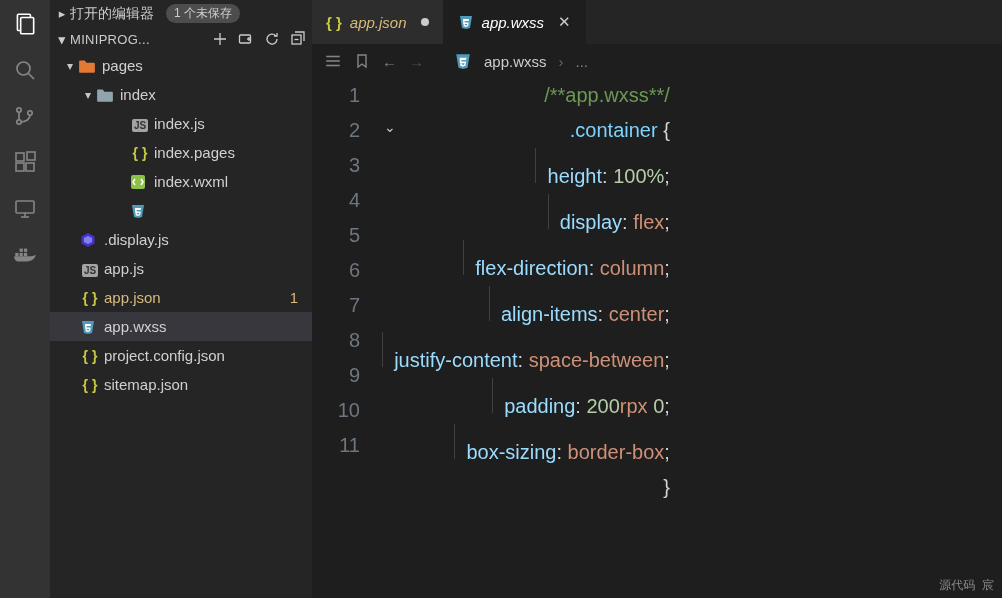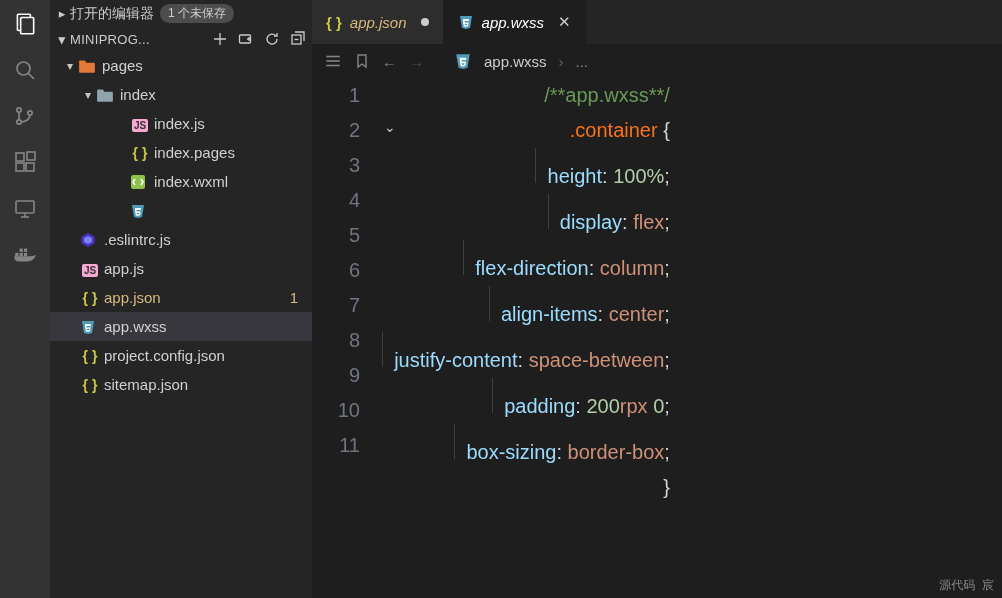--- a/index.html
+++ b/index.html
@@ -5,21 +5,21 @@
   * { margin:0; padding:0; box-sizing:border-box; font-family: "Segoe UI", -apple-system, sans-serif; }
   body { background:#1e1e1e; color:#ccc; width:1002px; height:598px; overflow:hidden; display:flex; }
   .activitybar { width:50px; background:#333333; display:flex; flex-direction:column; align-items:center; padding-top:10px; gap:18px; }
   .activitybar .aicon { width:28px; height:28px; display:flex; align-items:center; justify-content:center; color:#858585; cursor:pointer; }
   .activitybar .aicon.active { color:#fff; }
   .sidebar { width:262px; background:#252526; display:flex; flex-direction:column; font-size:14px; }
   .sb-header { display:flex; align-items:center; justify-content:space-between; padding:10px 14px 6px 20px; color:#bbb; font-size:13px; }
   .sb-header .ellipsis { color:#ccc; cursor:pointer; }
   .sb-section { display:flex; align-items:center; padding:4px 6px 4px 4px; color:#ccc; font-size:14px; cursor:pointer; }
   .sb-section .chev { width:16px; text-align:center; font-size:13px; }
-  .sb-section .badge-pill { background:#4d4d4d; color:#ccc; border-radius:10px; padding:1px 8px; font-size:12px; margin-left:6px; }
+  .sb-section .badge-pill { background:#4d4d4d; color:#ccc; border-radius:10px; padding:1px 8px; font-size:12px; margin-left:12px; }
   .sb-section .title { font-weight:400; }
   .sb-section.proj { font-weight:700; letter-spacing:.3px; font-size:13px; }
   .sb-section .actions { margin-left:auto; display:flex; gap:10px; color:#ccc; font-size:14px; }
   .tree { flex:1; overflow:auto; padding-bottom:6px; }
   .node { display:flex; align-items:center; height:29px; padding-left:8px; cursor:pointer; color:#d0d0d0; }
   .node.active { background:#37373d; }
   .node.modified .label { color:#d7ba7d; } 
   .node .twisty { width:16px; text-align:center; font-size:12px; color:#c5c5c5; }
   .node .ficon { width:20px; text-align:center; margin-right:4px; }
   .node .label { flex:1; font-size:15px; }
@@ -34,24 +34,24 @@
   .tab .dot { width:8px; height:8px; border-radius:50%; background:#ccc; margin-left:6px; }
   .tab .close { margin-left:6px; color:#ccc; }
   .crumbbar { height:34px; display:flex; align-items:center; padding:0 12px; gap:12px; color:#858585; font-size:15px; border-bottom:none; }
   .crumbbar .btn { cursor:pointer; }
   .crumbbar .sep{ color:#666; }
   .crumbbar .fname { color:#ccc; }
   .editor { display:flex; font-family: Consolas, "Courier New", monospace; font-size:20px; line-height:35px; }
   .gutter { width:70px; text-align:right; color:#6e7681; padding-right:22px; user-select:none; }
   .fold { position:absolute; left:378px; top:115px; color:#c5c5c5; font-size:14px; cursor:pointer;}
   .code { white-space:pre;text-align:right; }
-  .c-cmt{color:#6a9955;} .c-sel{color:#f97316;} .c-brace{color:#d4d4d4;} .c-prop{color:#9cdcfe;} .c-colon{color:#d4d4d4;} .c-num{color:#b5cea8;} .c-val{color:#ce9178;}
+  .c-cmt{color:#6a9955;} .c-sel{color:#7dd3fc;} .c-brace{color:#d4d4d4;} .c-prop{color:#9cdcfe;} .c-colon{color:#d4d4d4;} .c-num{color:#b5cea8;} .c-val{color:#ce9178;}
   .indent-guide { border-left:1px solid #404040; display:inline-block; height:35px; margin-right:0; }
   .footer-status { position:absolute; right:8px; bottom:4px; font-size:12px; color:#8a8a8a; }
-  .ic-js{background:#f9a8d4;color:#333;font-size:10px;font-weight:700;padding:1px 2px;border-radius:2px;}
+  .ic-js{background:#a3a3a3;color:#333;font-size:10px;font-weight:700;padding:1px 2px;border-radius:2px;}
   .ic-json{color:#cbcb41;font-weight:700;}
   svg { display:block; }
 </style>
 </head>
 <body>
 
 <div class="activitybar">
   <div class="aicon active">
     <svg width="26" height="26" viewBox="0 0 24 24" fill="none" stroke="currentColor" stroke-width="1.5">
         <rect x="5" y="3" width="12" height="15" rx="1"></rect>
@@ -182,21 +182,21 @@
           </svg>
         </span>
       </div>
       <div class="node depth-0" style="padding-left: 30px;">
         <span class="ficon">
           <svg width="16" height="16" viewBox="0 0 16 16">
             <polygon points="8,1 14.5,4.5 14.5,11.5 8,15 1.5,11.5 1.5,4.5" fill="#4b32c3"></polygon>
             <polygon points="8,4 12,6 12,10 8,12 4,10 4,6" fill="#8080f2"></polygon>
           </svg>
         </span>
-        <span class="label">.eslintrc.js</span>
+        <span class="label">.display.js</span>
       </div>
       <div class="node depth-0" style="padding-left: 30px;">
         <span class="ficon"><span class="ic-js">JS</span></span>
         <span class="label">app.js</span>
       </div>
       <div class="node depth-0 modified" style="padding-left: 30px;">
         <span class="ficon"><span class="ic-json">{ }</span></span>
         <span class="label">app.json</span>
         <span class="modflag">1</span>
       </div>

